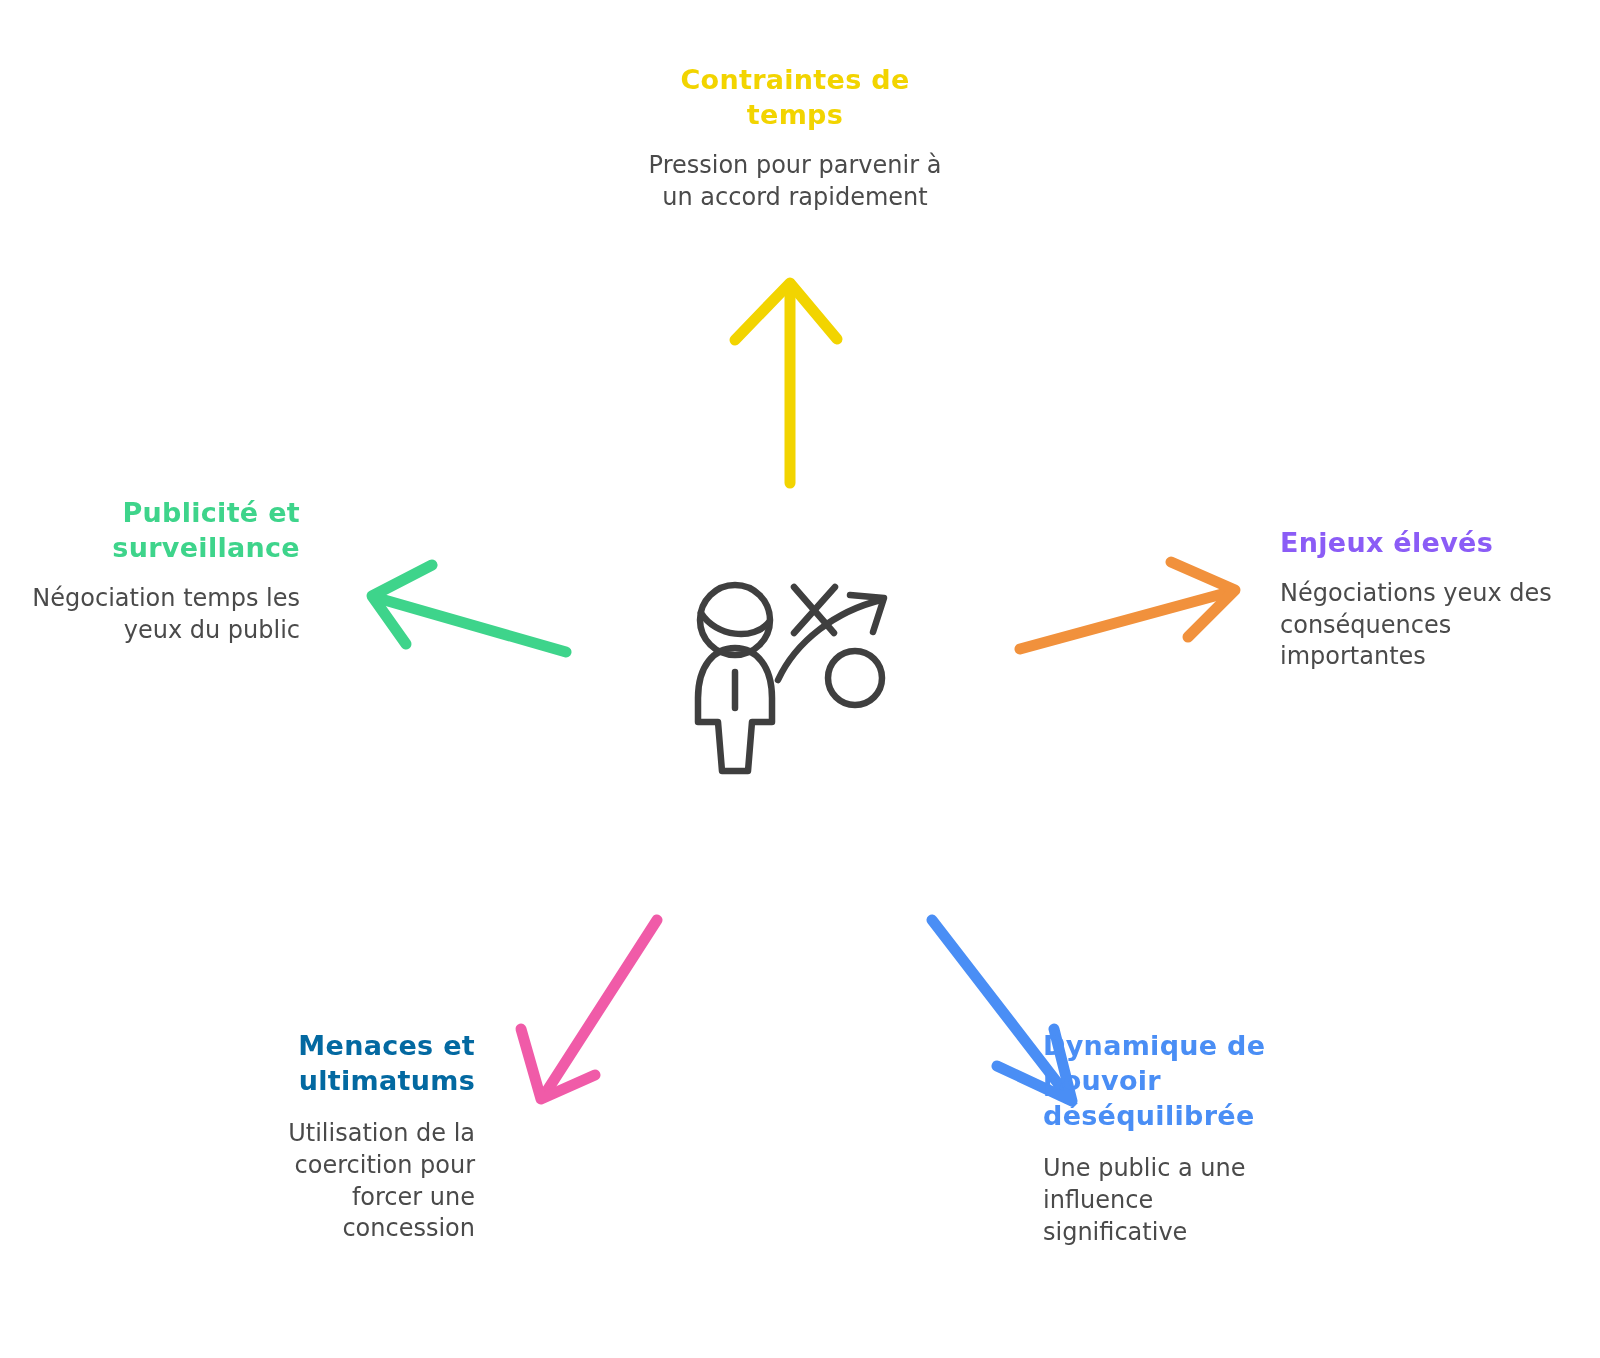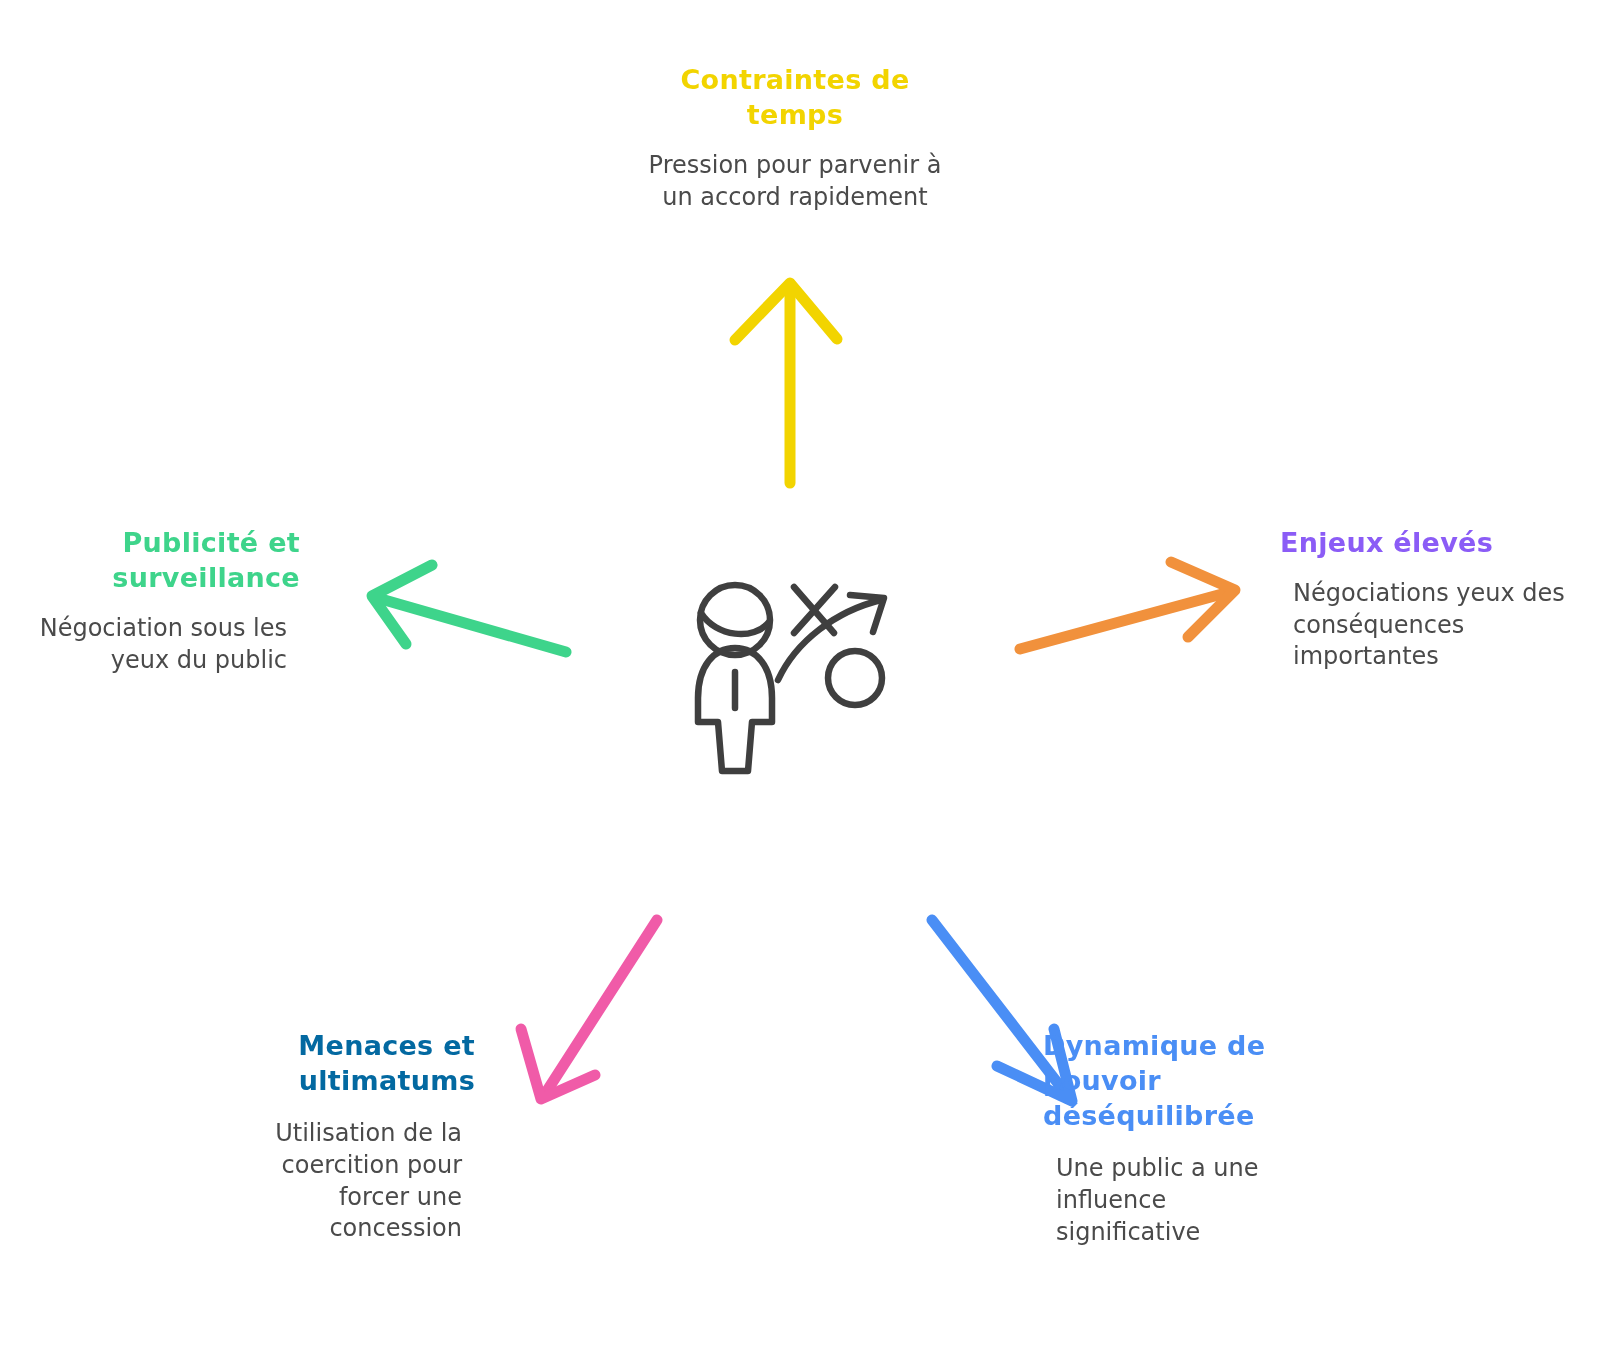--- a/index.html
+++ b/index.html
@@ -37,34 +37,34 @@
     line-height: 1.30;
     letter-spacing: 0.3px;
     margin: 0 0 14px 0;
   }
   .node-desc {
     font-family: "DejaVu Sans", sans-serif;
     font-weight: normal;
     font-size: 24px;
     line-height: 1.32;
     color: #4a4a4a;
-    margin: 13px;
+    margin: 0;
   }
   
   #node-time {
     left: 630px;
     top: 62px;
     width: 330px;
     text-align: center;
   }
   #node-time .node-desc { margin-top: 18px; }
 
   #node-publicity {
     left: 10px;
-    top: 525px;
+    top: 495px;
     width: 290px;
     text-align: right;
   }
   #node-publicity .node-desc { margin-top: 18px; }
 
   #node-stakes {
     left: 1280px;
     top: 525px;
     width: 300px;
     text-align: left;
@@ -151,21 +151,21 @@
     </svg>
   </div>
 
   <div class="node" id="node-time">
     <div class="node-title" style="color: rgb(242, 212, 0);">Contraintes de temps</div>
     <div class="node-desc">Pression pour parvenir à un accord rapidement</div>
   </div>
 
   <div class="node" id="node-publicity">
     <div class="node-title" style="color: rgb(62, 212, 139);">Publicité et surveillance</div>
-    <div class="node-desc">Négociation sous les yeux du public</div>
+    <div class="node-desc">Négociation temps les yeux du public</div>
   </div>
 
   <div class="node" id="node-stakes">
     <div class="node-title" style="color: #8b5cf6;">Enjeux élevés</div>
     <div class="node-desc">Négociations yeux des conséquences importantes</div>
   </div>
 
   <div class="node" id="node-threats">
     <div class="node-title" style="color: #0369a1;">Menaces et ultimatums</div>
     <div class="node-desc">Utilisation de la coercition pour forcer une concession</div>

